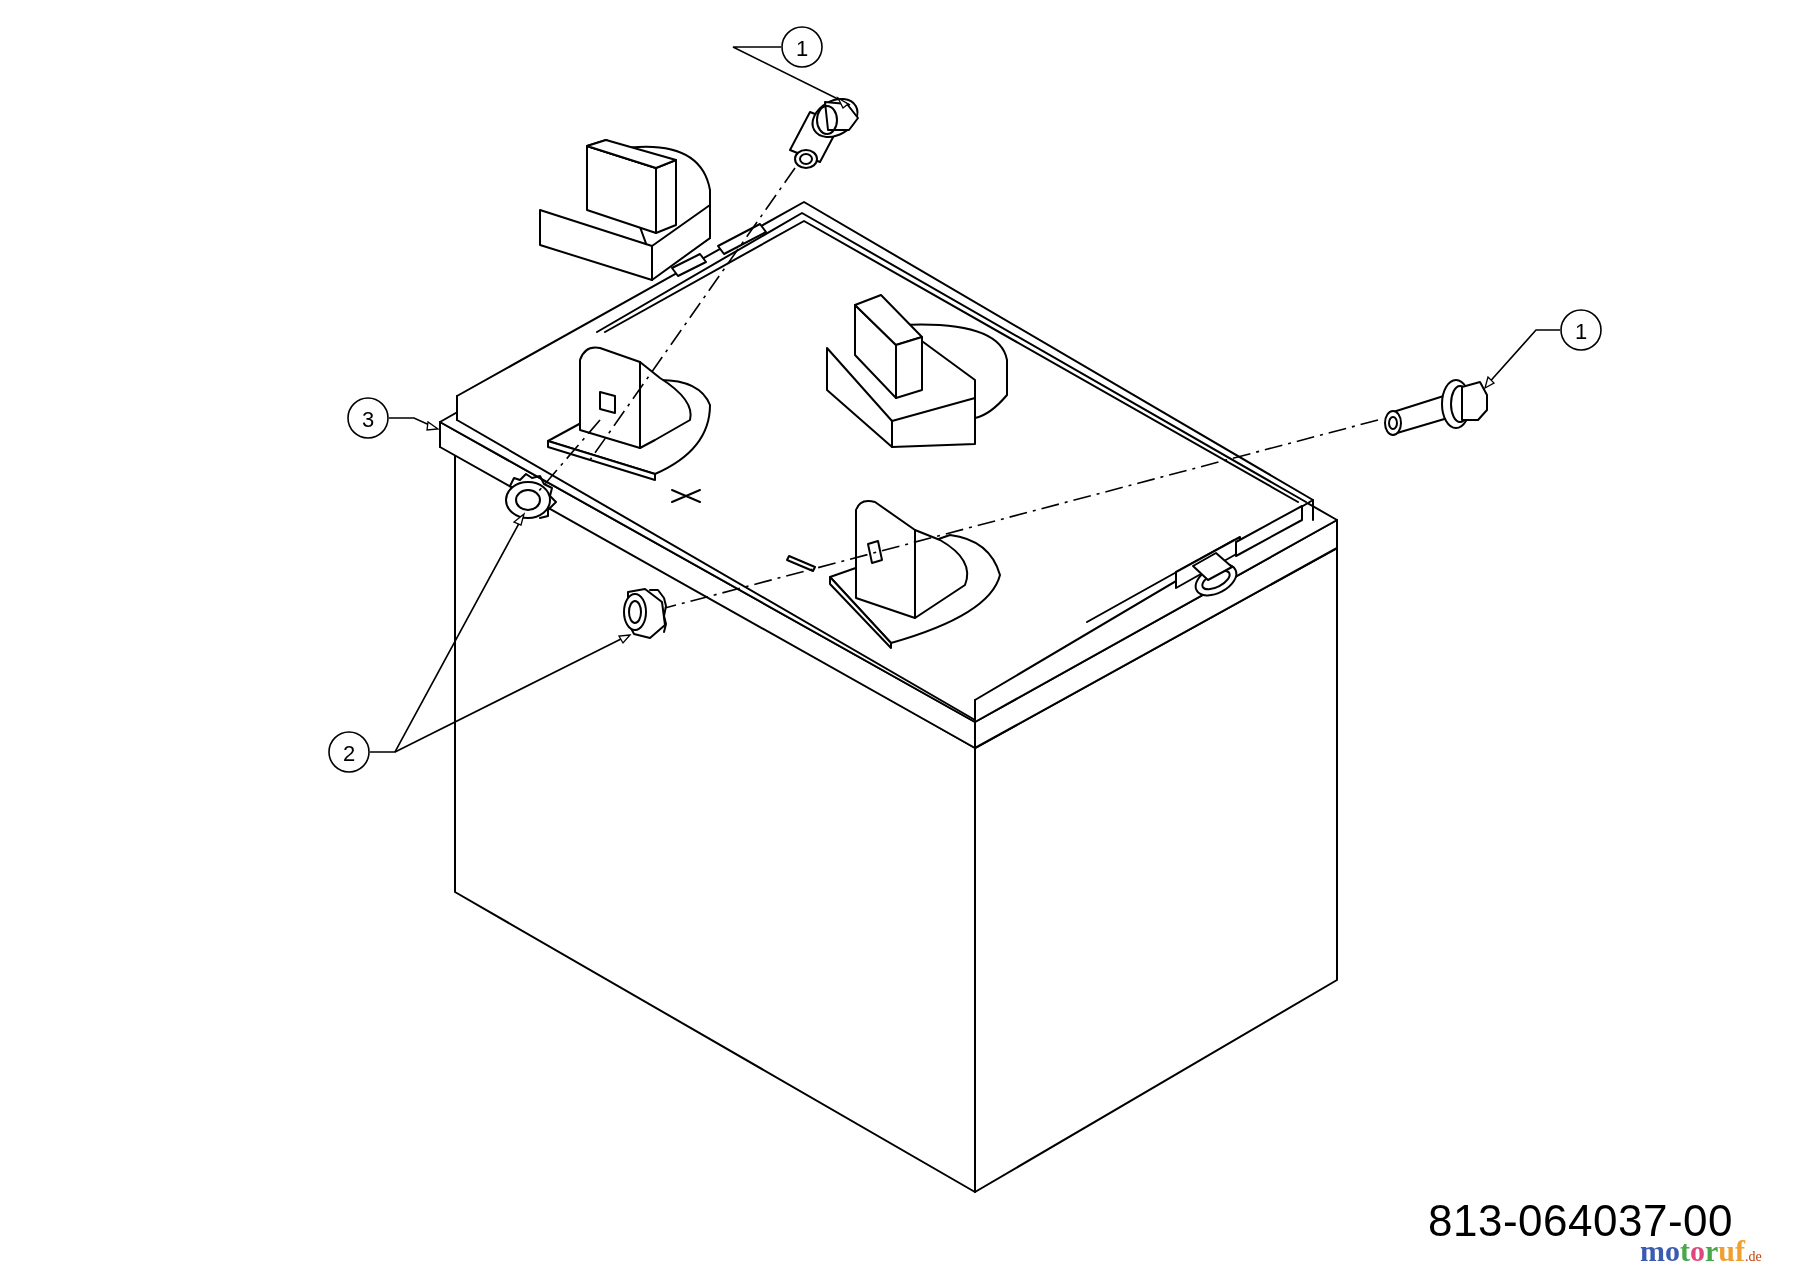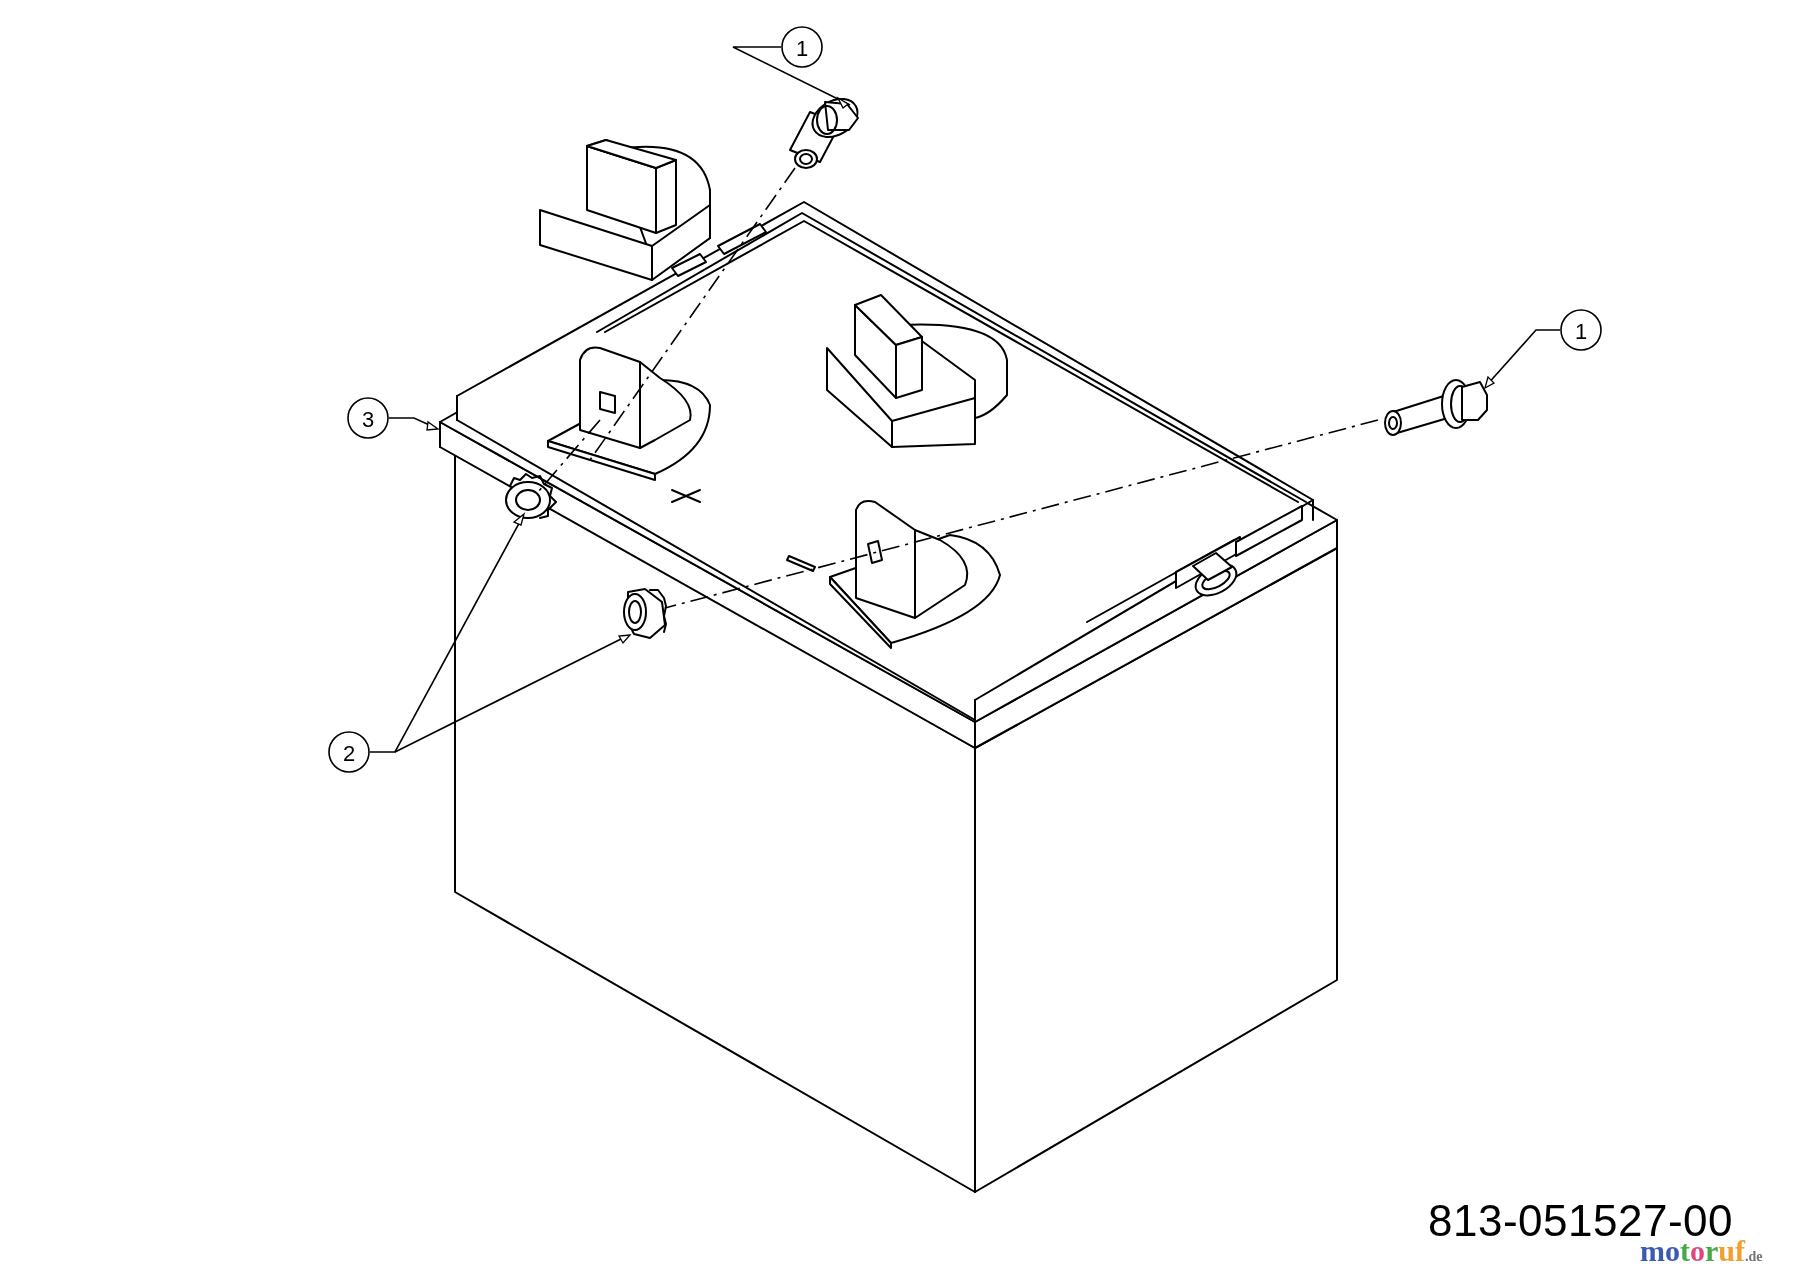--- a/index.html
+++ b/index.html
@@ -7,21 +7,21 @@
   #diagram { position: absolute; left: 0; top: 0; width: 1800px; height: 1272px; }
   .ln { fill: none; stroke: #000; stroke-width: 2; stroke-linejoin: round; stroke-linecap: round; }
   .wf { fill: #fff; stroke: #000; stroke-width: 2; stroke-linejoin: round; }
   .dash { fill: none; stroke: #000; stroke-width: 1.6; stroke-dasharray: 18 6 3 6; }
   .callout-circle { fill: #fff; stroke: #000; stroke-width: 1.6; }
   .callout-num { font-family: "Liberation Sans", sans-serif; font-size: 22px; fill: #000; text-anchor: middle; dominant-baseline: central; }
   .leader { fill: none; stroke: #000; stroke-width: 1.6; }
   .arrowhead { fill: #fff; stroke: #000; stroke-width: 1.3; }
   .part-number { position: absolute; left: 1428px; top: 1196px; font-family: "Liberation Sans", sans-serif; font-size: 44px; color: #000; letter-spacing: 0.5px; }
   .watermark { position: absolute; left: 1640px; top: 1236px; font-family: "Liberation Serif", serif; font-size: 30px; font-weight: bold; line-height: 1; }
-  .watermark .w-tld { font-size: 14px; font-weight: bold; color: #737373; }
+  .watermark .w-tld { font-size: 14px; font-weight: normal; color: #c2410c; }
 </style>
 </head>
 <body>
 
 <svg id="diagram" viewBox="0 0 1800 1272" xmlns="http://www.w3.org/2000/svg">
 
   <g>
 
     <polygon class="wf" points="455,451 975,748 975,1192 455,892"></polygon>
 
@@ -158,17 +158,17 @@
   </g>
 
   <g>
     <polyline class="leader" points="389,418 414,418 436,428"></polyline>
     <polygon class="arrowhead" points="438,429 428,422 427,430"></polygon>
     <circle class="callout-circle" cx="368" cy="418" r="20"></circle>
     <text class="callout-num" x="368" y="419">3</text>
   </g>
 </svg>
 
-<div class="part-number">813-051527-00</div>
+<div class="part-number">813-064037-00</div>
 
 <div class="watermark">
   <span style="color: rgb(58, 91, 176);">m</span><span style="color: rgb(58, 91, 176);">o</span><span style="color: rgb(74, 168, 74);">t</span><span style="color: rgb(224, 69, 123);">o</span><span style="color: rgb(74, 168, 74);">r</span><span style="color: rgb(240, 160, 48);">u</span><span style="color: rgb(240, 160, 48);">f</span><span class="w-tld">.de</span>
 </div>
 
 </body></html>

